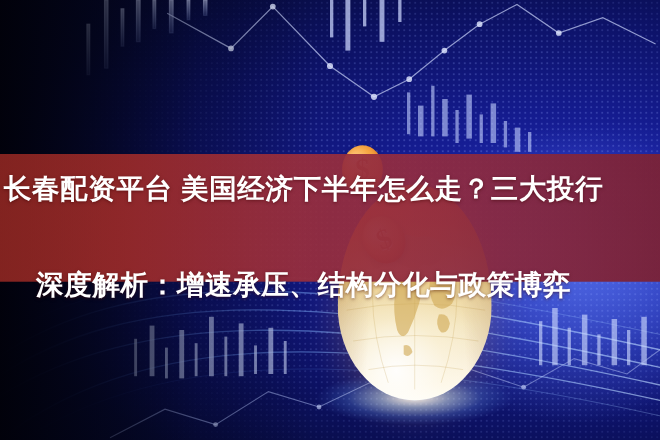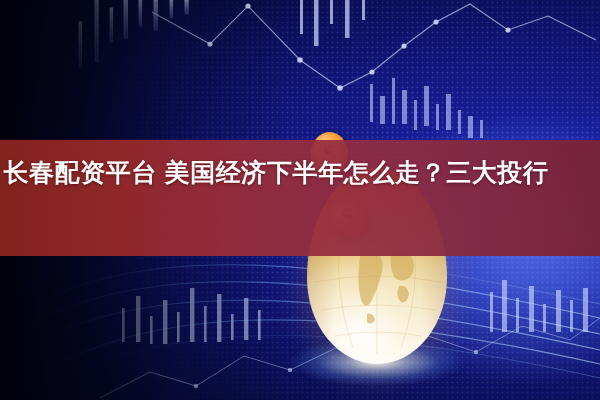--- a/index.html
+++ b/index.html
@@ -329,15 +329,16 @@
     <span>$</span>
   </div>
   <div class="coin" id="coin-bottom">
     <span>$</span>
   </div>
 
   <div id="banner"></div>
   <div id="banner-over-coins"></div>
   <div id="banner-text">
     <div class="headline">长春配资平台 美国经济下半年怎么走？三大投行</div>
+    <div class="headline">深度解析：增速承压、结构分化与政策博弈</div>
   </div>
 
 </div>
 
 </body></html>

